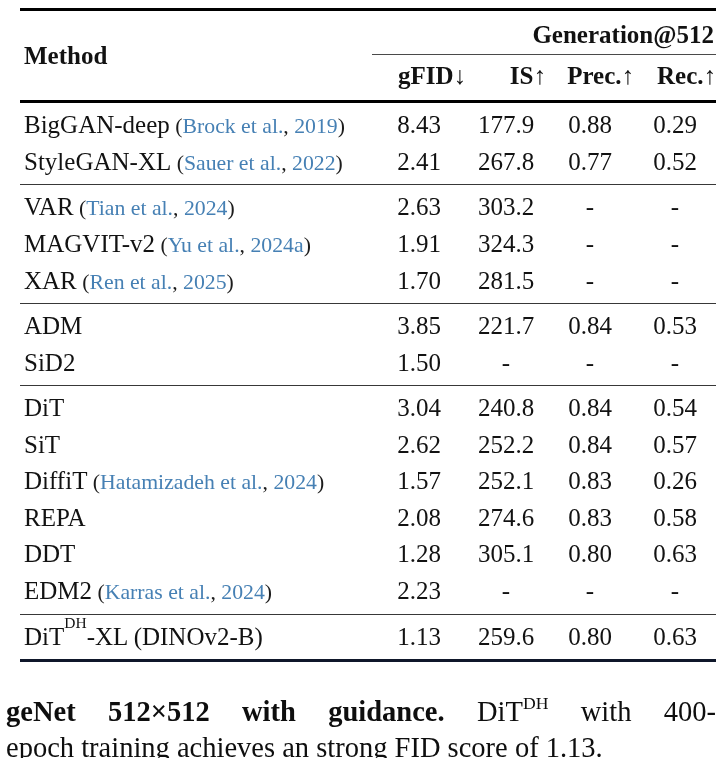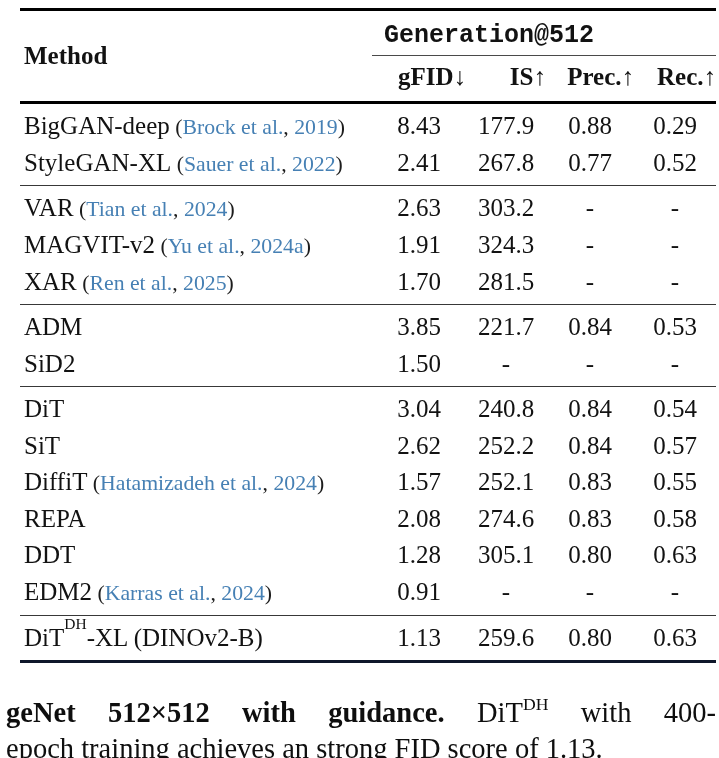--- a/index.html
+++ b/index.html
@@ -20,24 +20,23 @@
   }
   col.c-method { width: 352px; }
   col.c-gfid { width: 94px; }
   col.c-is   { width: 80px; }
   col.c-prec { width: 88px; }
   col.c-rec  { width: 82px; }
   thead { border-bottom: 3px solid #000; }
   thead th { font-weight: bold; }
   th.method-h { text-align: left; vertical-align: middle; padding-left: 4px; }
   th.group-h {
-    text-align: left;
+    text-align: right;
     padding: 10px 2px 5px 12px;
     border-bottom: 1.5px solid #4a4a4a;
-    font-family: Liberation Mono, monospace;
   }
   th.sub-h { text-align: right; padding: 7px 0 10px; white-space: nowrap; }
   tbody { border-top: 1.6px solid #383838; }
   td { padding: 3px 0 4px; line-height: 1.18; }
   tbody tr:first-child td { padding-top: 7px; }
   tbody tr:last-child td { padding-bottom: 8px; }
   td.method { text-align: left; padding-left: 4px; white-space: nowrap; font-family: Liberation Serif, serif; }
   td.val { text-align: center; }
   .bold { font-weight: normal; }
   .citewrap { font-size: 0.87em; color: #1c1c1c; }
@@ -147,39 +146,39 @@
           <td class="val">2.62</td>
           <td class="val">252.2</td>
           <td class="val">0.84</td>
           <td class="val">0.57</td>
         </tr>
         <tr>
           <td class="method"><span>DiffiT</span><span class="citewrap"> (<a class="cite">Hatamizadeh et al.</a>, <a class="cite">2024</a>)</span></td>
           <td class="val">1.57</td>
           <td class="val">252.1</td>
           <td class="val">0.83</td>
-          <td class="val">0.55</td>
+          <td class="val">0.26</td>
         </tr>
         <tr>
           <td class="method"><span>REPA</span></td>
           <td class="val">2.08</td>
           <td class="val">274.6</td>
           <td class="val">0.83</td>
           <td class="val">0.58</td>
         </tr>
         <tr>
           <td class="method"><span>DDT</span></td>
           <td class="val">1.28</td>
           <td class="val">305.1</td>
           <td class="val">0.80</td>
           <td class="val bold">0.63</td>
         </tr>
         <tr>
           <td class="method"><span>EDM2</span><span class="citewrap"> (<a class="cite">Karras et al.</a>, <a class="cite">2024</a>)</span></td>
-          <td class="val">0.91</td>
+          <td class="val">2.23</td>
           <td class="val">-</td>
           <td class="val">-</td>
           <td class="val">-</td>
         </tr>
       </tbody>
       <tbody>
         <tr>
           <td class="method"><span>DiT</span><sup class="msup">DH</sup><span>-XL (DINOv2-B)</span></td>
           <td class="val bold">1.13</td>
           <td class="val">259.6</td>

